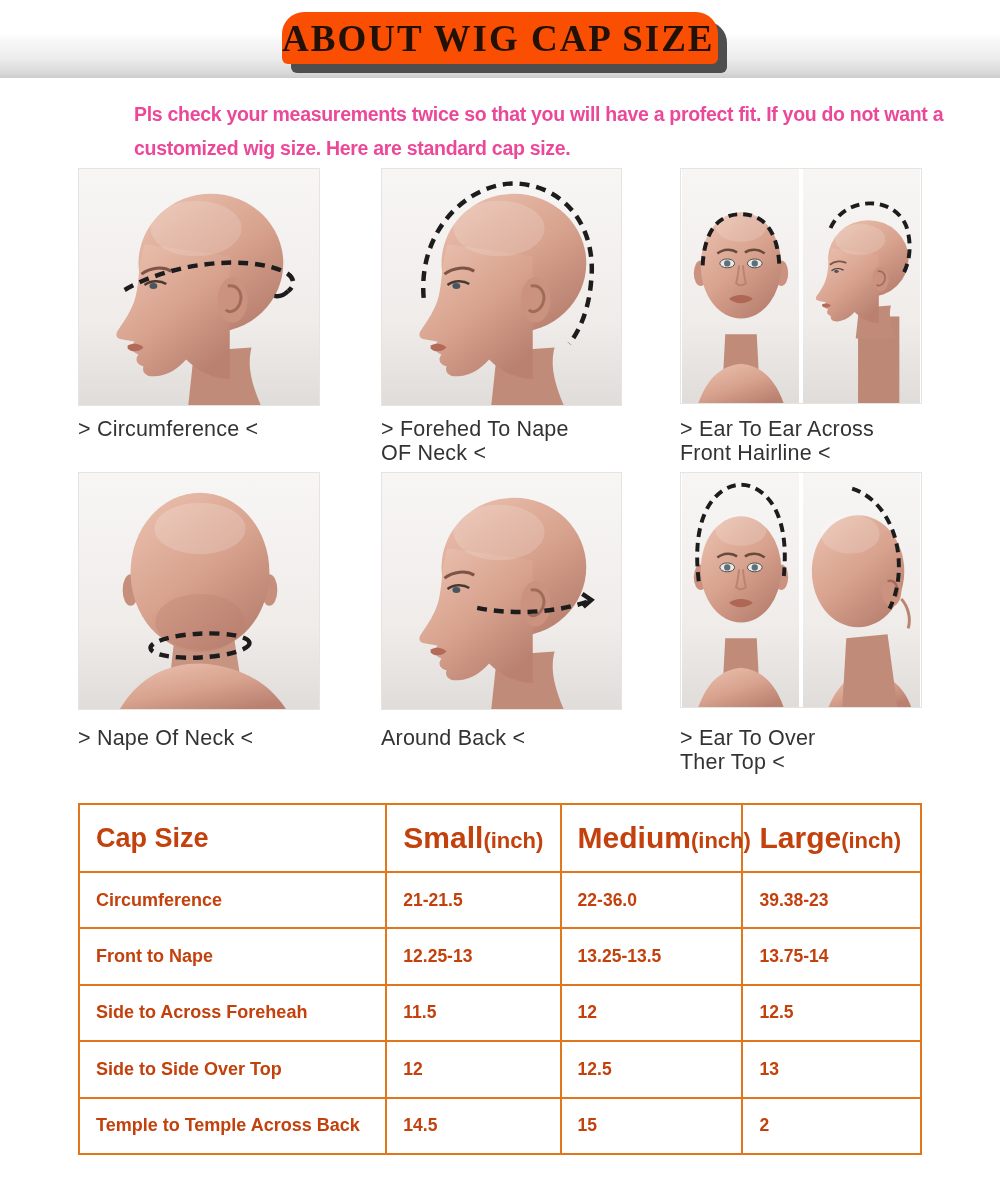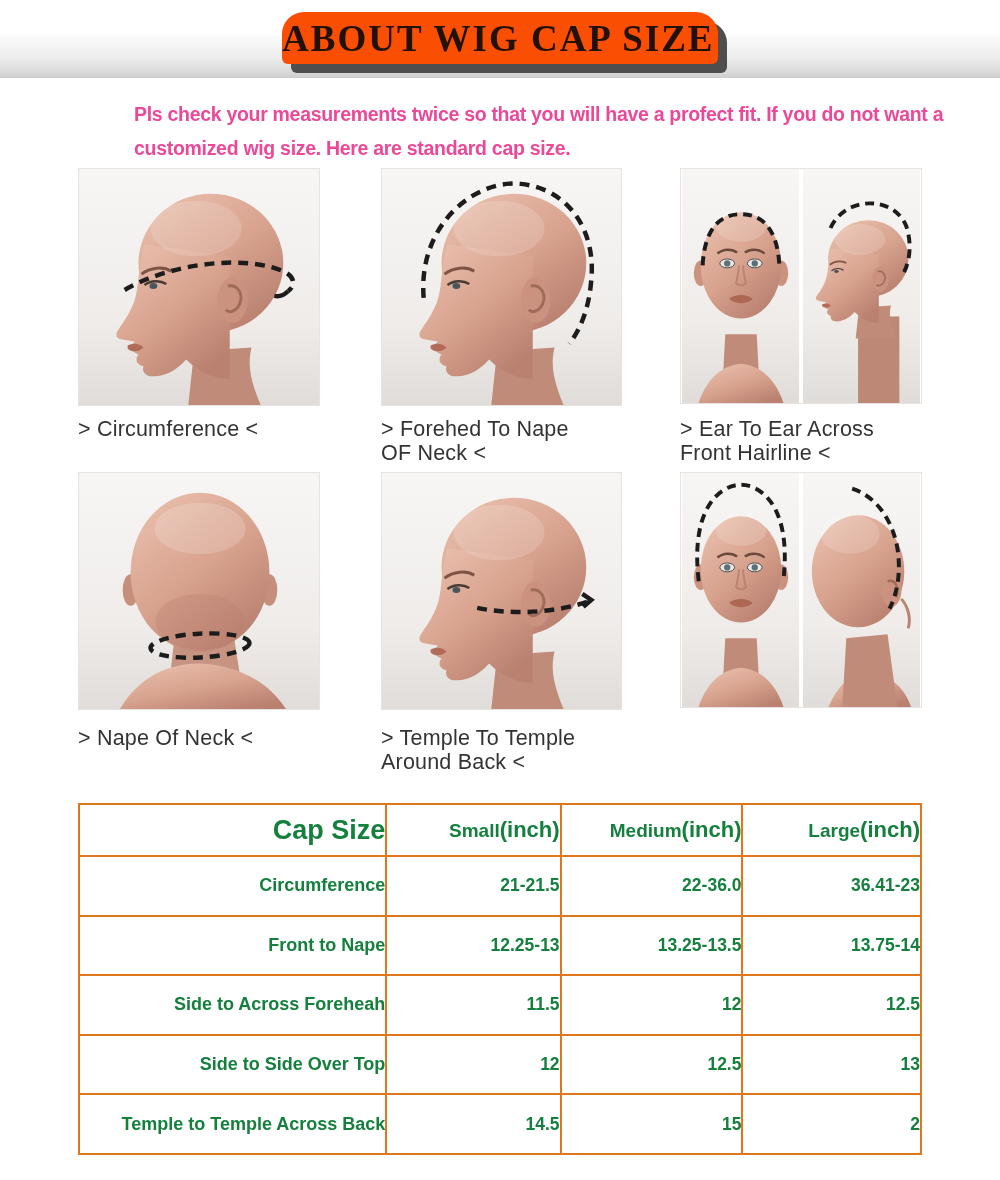--- a/index.html
+++ b/index.html
@@ -23,26 +23,26 @@
   
   .fig{position:absolute;border:1px solid #e6e3e1;box-sizing:border-box;overflow:hidden;
        display:flex;gap:2px;background:#ffffff;}
   .fig svg{display:block;height:100%;}
   .cap{position:absolute;text-align:left;font-size:21.5px;line-height:24px;
        color:#333333;letter-spacing:0.2px;}
 
   
   .size-table{position:absolute;left:78px;top:803px;width:844px;height:352px;
               border-collapse:collapse;table-layout:fixed;}
-  .size-table th,.size-table td{border:2px solid #e0771c;text-align:right;
-              vertical-align:middle;font-weight:bold;color:#15803d;padding:0;}
+  .size-table th,.size-table td{border:2px solid #e0771c;text-align:left;
+              vertical-align:middle;font-weight:bold;color:#c2410c;padding:16px;}
   .size-table thead tr{height:52px;}
   .size-table tbody tr{height:36px;}
   .th-capsize{font-size:27px;}
-  .th-size{font-size:19px;margin-top:44px;}
+  .th-size{font-size:30px;margin-top:44px;}
   .th-unit{font-size:22px;}
   .td-label{font-size:18px;}
   .td-val{font-size:17.5px;border-radius:6px;}
 </style>
 </head>
 <body>
 
 <div class="page">
 
   <svg width="0" height="0" style="position:absolute" aria-hidden="true">
@@ -185,22 +185,25 @@
     <div>OF Neck &lt;</div>
   </div>
   <div class="cap" style="left:680px;top:417px;width:242px">
     <div>&gt; Ear To Ear Across</div>
     <div>Front Hairline &lt;</div>
   </div>
   <div class="cap" style="left:78px;top:726px;width:242px">
     <div>&gt; Nape Of Neck &lt;</div>
   </div>
   <div class="cap" style="left:381px;top:726px;width:241px">
-    <div>&gt; Temple To Temple</div>
     <div>Around Back &lt;</div>
+  </div>
+  <div class="cap" style="left:680px;top:726px;width:242px">
+    <div>&gt; Ear To Over</div>
+    <div>Ther Top &lt;</div>
   </div>
 
   <table class="size-table">
     <colgroup>
       <col style="width:36.5%">
         <col style="width:20.7%">
         <col style="width:21.6%">
         <col style="width:21.2%">
     </colgroup>
     <thead>
@@ -209,21 +212,21 @@
         <th><span class="th-size">Small</span><span class="th-unit">(inch)</span></th>
         <th><span class="th-size">Medium</span><span class="th-unit">(inch)</span></th>
         <th><span class="th-size">Large</span><span class="th-unit">(inch)</span></th>
       </tr>
     </thead>
     <tbody>
       <tr>
         <td class="td-label">Circumference</td>
         <td class="td-val">21-21.5</td>
         <td class="td-val">22-36.0</td>
-        <td class="td-val">36.41-23</td>
+        <td class="td-val">39.38-23</td>
       </tr>
       <tr>
         <td class="td-label">Front to Nape</td>
         <td class="td-val">12.25-13</td>
         <td class="td-val">13.25-13.5</td>
         <td class="td-val">13.75-14</td>
       </tr>
       <tr>
         <td class="td-label">Side to Across Foreheah</td>
         <td class="td-val">11.5</td>

